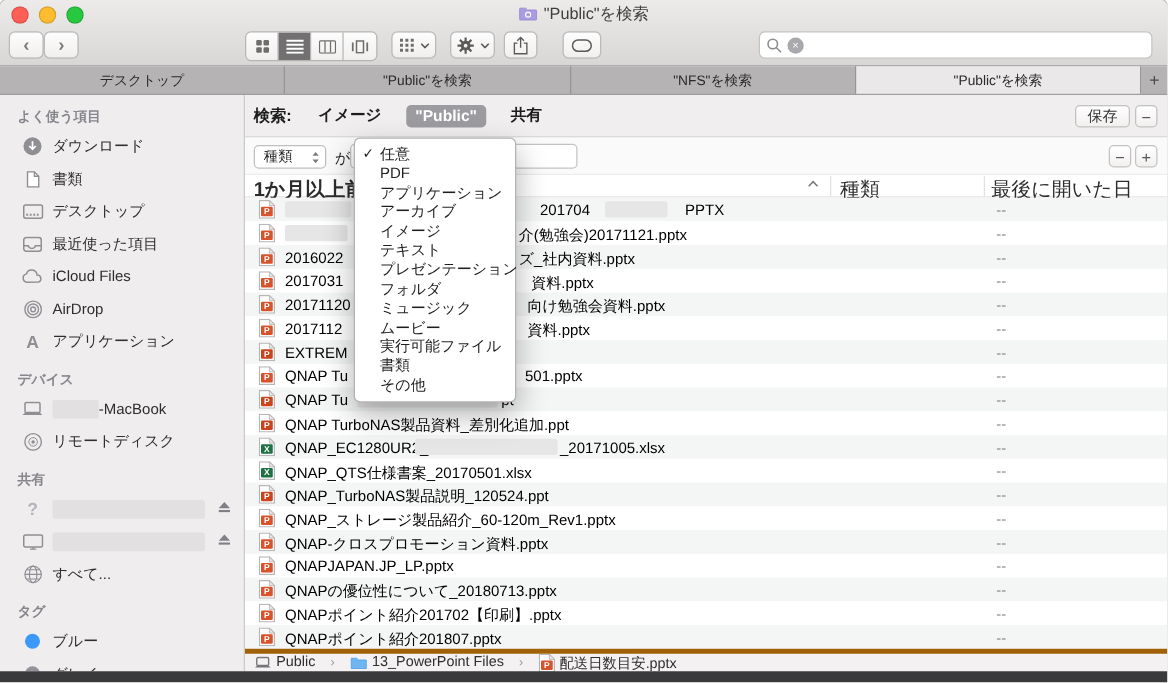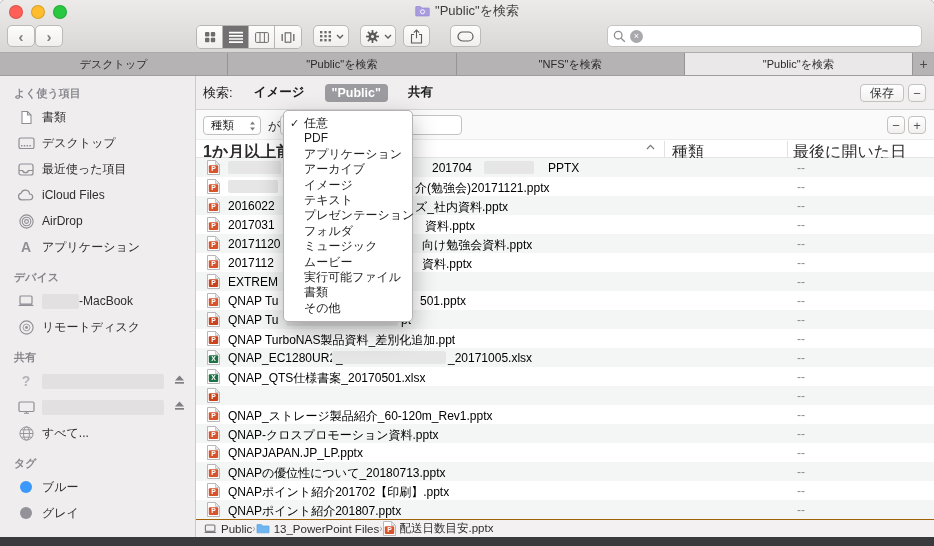--- a/index.html
+++ b/index.html
@@ -40,21 +40,21 @@
   .appA{font-size:14px;font-weight:bold;color:#8e8e93;}
   .qmark{font-size:14px;font-weight:bold;color:#b4b4ba;}
   .dot{width:12px;height:12px;border-radius:50%;}
   
   .content{position:absolute;left:196px;top:76px;width:738px;height:461px;background:#fff;}
   .searchbar{position:absolute;left:0;top:0;width:738px;height:34px;background:#f0eeee;border-bottom:1px solid #d6d4d4;box-sizing:border-box;
     display:flex;align-items:center;padding-left:7px;font-size:13px;color:#1c1c1c;}
   .scopes{display:flex;align-items:center;gap:13px;margin-left:14px;}
   .scope{font-weight:bold;font-size:12.5px;color:#1c1c1c;padding:2px 7px;border-radius:4px;}
   .scope.sel{background:#9b9ba0;color:#fff;}
-  .label-b{font-weight:normal;}
+  .label-b{font-weight:bold;}
   .pushbtn{box-sizing:border-box;height:18px;border:1px solid #c4c2c1;border-radius:4px;background:linear-gradient(#fff,#f2f0ef);
     font-size:12px;color:#333;display:flex;align-items:center;justify-content:center;padding:0 9px;}
   .roundbtn{width:18px;height:18px;padding:0;font-size:13px;color:#555;}
   .filterrow{position:absolute;left:0;top:34px;width:738px;height:30px;background:#fafafa;border-bottom:1px solid #ececec;box-sizing:border-box;}
   .popup{position:absolute;left:7px;top:6px;width:58px;height:19px;box-sizing:border-box;border:1px solid #c2c0bf;border-radius:4px;background:#fff;
     display:flex;align-items:center;font-size:11.5px;color:#222;padding-left:7px;}
   .stepper{position:absolute;right:4px;top:3px;}
   .conn{position:absolute;left:72px;top:8px;font-size:12px;color:#222;}
   .hiddenpopup{position:absolute;left:84px;top:5px;width:182px;height:20px;box-sizing:border-box;border:1px solid #c5c3c2;border-radius:4px;background:#fff;z-index:1;}
   .fr-btns{position:absolute;right:8px;top:6px;display:flex;gap:3px;}
@@ -68,22 +68,22 @@
   .coldiv{position:absolute;top:1px;width:1px;height:16px;background:#e2e2e2;}
   
   .rows{position:absolute;left:0;top:82px;width:738px;height:361px;overflow:hidden;}
   .row{position:relative;width:738px;height:19px;font-size:12px;color:#000;}
   .row.odd{background:#f4f5f5;}
   .fic{position:absolute;left:11px;top:2px;}
   .seg-t{position:absolute;top:2.5px;white-space:nowrap;text-align:center;}
   .seg-b{position:absolute;top:3px;height:13px;background:#e6e6e6;border-radius:2px;}
   .lastcol{position:absolute;left:601px;top:2.5px;color:#8a8a8a;}
   
-  .pathbar{position:absolute;left:0;top:443px;width:738px;height:18px;background:#f3f1f1;border-top:1px solid #a16207;box-sizing:border-box;
-    display:flex;align-items:center;padding-left:7px;gap:0;font-size:11.5px;color:#2e2e2e;}
+  .pathbar{position:absolute;left:0;top:443px;width:738px;height:18px;background:#f3f1f1;border-top:4px solid #a16207;box-sizing:border-box;
+    display:flex;align-items:center;padding-left:7px;gap:12px;font-size:11.5px;color:#2e2e2e;}
   .pitem{display:flex;align-items:center;gap:4px;}
   .psep{color:#9a9a9a;font-size:10px;}
   
   .menu{position:absolute;left:283px;top:110px;width:130px;box-sizing:border-box;background:#fff;border:1px solid #b5b3b2;border-radius:5px;
     box-shadow:0 10px 24px rgba(0,0,0,.3);padding:5px 0;z-index:50;}
   .mitem{position:relative;height:15.4px;line-height:15.4px;font-size:12px;color:#1e1e1e;padding-left:20px;white-space:nowrap;}
   .mcheck{position:absolute;left:6px;font-size:11px;}
   .bottomstrip{position:absolute;left:0;top:537px;width:934px;height:9px;background:#3a3a3c;}
   svg{display:block;}
 </style>
@@ -229,20 +229,29 @@
       <div class="tab">"Public"を検索</div>
       <div class="tab">"NFS"を検索</div>
       <div class="tab active">"Public"を検索</div>
       <div class="tabadd">+</div>
     </div>
 
   <div class="sidebar" id="sidebar">
       <div class="sbhead">よく使う項目</div>
       <div class="sbitem">
         <span class="sbicon">
+          <svg width="16" height="16">
+            <circle cx="8" cy="8" r="7.2" fill="#8e8e93"></circle>
+            <path d="M8 4v6.2M5.4 7.8L8 10.4l2.6-2.6" stroke="#fff" stroke-width="1.4" fill="none"></path>
+          </svg>
+        </span>
+        <span>ダウンロード</span>
+      </div>
+      <div class="sbitem">
+        <span class="sbicon">
           <svg width="13" height="15">
             <path d="M2 1.5h5.5l3.5 3.5v8.5H2z" fill="#fff" stroke="#8e8e93" stroke-width="1.1"></path>
             <path d="M7.5 1.5V5H11" fill="none" stroke="#8e8e93" stroke-width="1.1"></path>
           </svg>
         </span>
         <span>書類</span>
       </div>
       <div class="sbitem">
         <span class="sbicon">
           <svg width="17" height="13">
@@ -565,20 +574,21 @@
         </div>
         <div class="row odd">
           <span class="fic">
             <svg width="13" height="15" viewBox="0 0 13 15">
               <path d="M.5.5h8l4 4v10H.5z" fill="#fff" stroke="#b8b6b6"></path>
               <path d="M8.5.5v4h4z" fill="#e7e5e5" stroke="#b8b6b6" stroke-width=".7"></path>
               <rect x="1.8" y="5.3" width="9.4" height="7.6" rx="1" fill="#c9441d"></rect>
               <text x="6.5" y="11.3" font-size="6.8" font-weight="bold" fill="#fff" text-anchor="middle" font-family="Liberation Sans,sans-serif">P</text>
             </svg>
           </span>
+          <span class="seg-t" style="left: 32px;">QNAP_TurboNAS製品説明_120524.ppt</span>
           <span class="lastcol">--</span>
         </div>
         <div class="row">
           <span class="fic">
             <svg width="13" height="15" viewBox="0 0 13 15">
               <path d="M.5.5h8l4 4v10H.5z" fill="#fff" stroke="#b8b6b6"></path>
               <path d="M8.5.5v4h4z" fill="#e7e5e5" stroke="#b8b6b6" stroke-width=".7"></path>
               <rect x="1.8" y="5.3" width="9.4" height="7.6" rx="1" fill="#d6532b"></rect>
               <text x="6.5" y="11.3" font-size="6.8" font-weight="bold" fill="#fff" text-anchor="middle" font-family="Liberation Sans,sans-serif">P</text>
             </svg>

